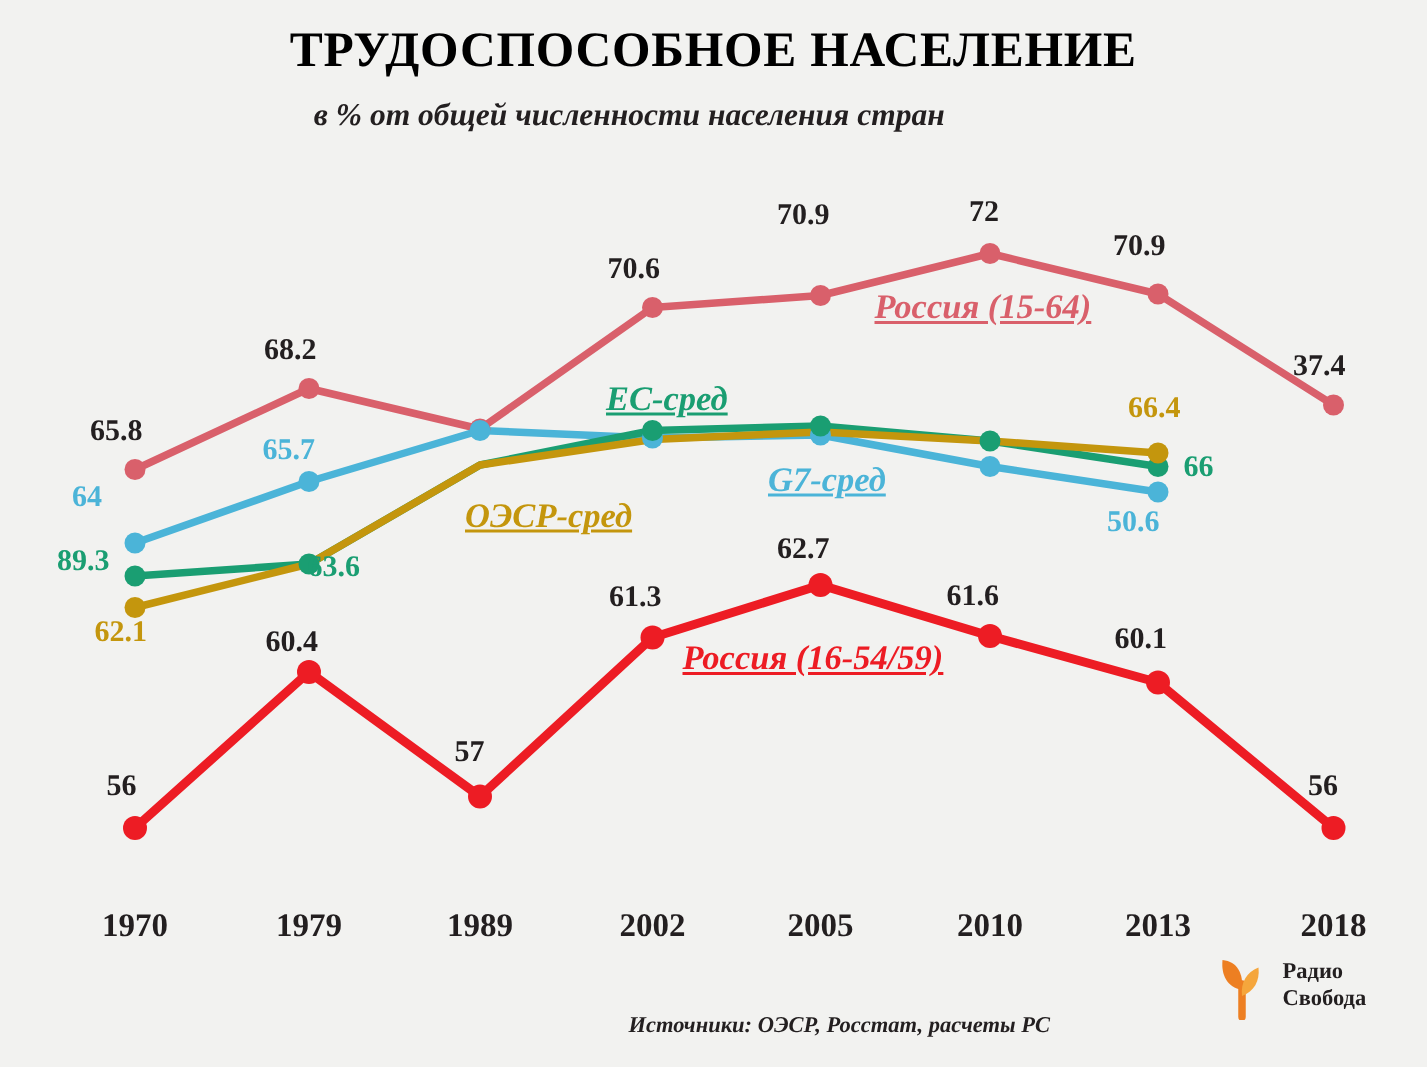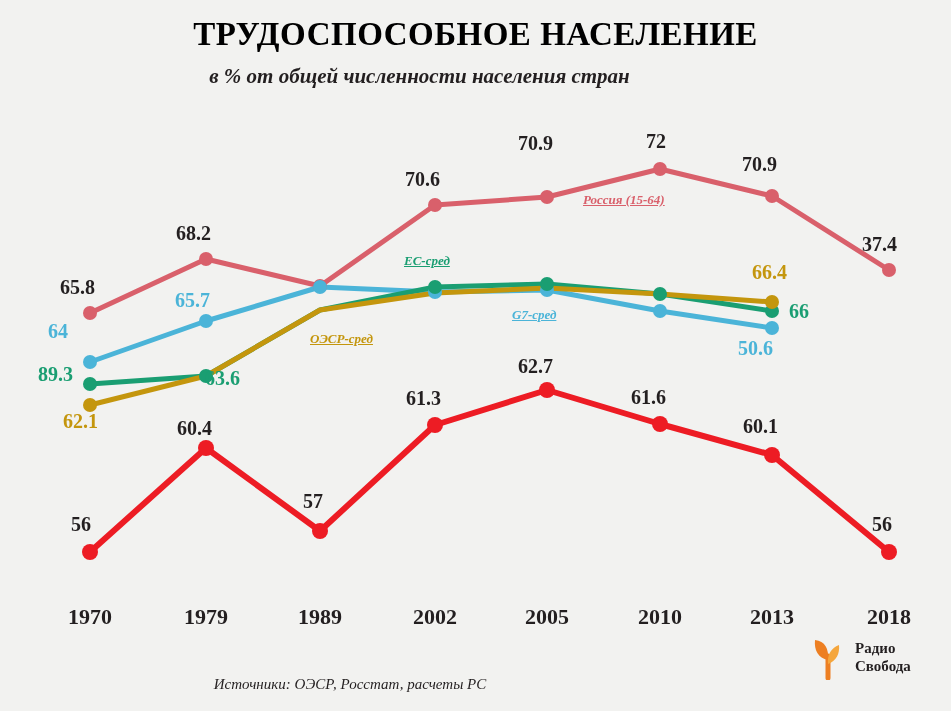--- a/index.html
+++ b/index.html
@@ -24,27 +24,27 @@
   svg{position:absolute;left:0;top:0;}
   .xlabel{
     position:absolute;font-size:22px;font-weight:bold;color:#231f20;
     text-align:center;font-family:"Liberation Serif", serif;
   }
   .dlabel{
     position:absolute;font-size:20px;font-weight:bold;
     font-family:"Liberation Serif", serif;white-space:nowrap;
   }
   .serieslabel{
-    position:absolute;font-size:13px;font-weight:bold;font-style:italic;
+    position:absolute;font-size:23px;font-weight:bold;font-style:italic;
     font-family:"Liberation Serif", serif;white-space:nowrap;
     text-decoration:underline;
   }
   .source{
-    position:absolute;left:0;top:676px;width:700px;text-align:center;
-    font-size:15px;font-weight:normal;font-style:italic;color:#231f20;
+    position:absolute;left:0;top:676px;width:700px;text-align:right;
+    font-size:15px;font-weight:bold;font-style:italic;color:#231f20;
     font-family:"Liberation Serif", serif;
   }
   .logo-text{
     position:absolute;left:855px;top:639px;font-size:15px;font-weight:bold;
     color:#231f20;line-height:18px;font-family:"Liberation Serif", serif;
   }
   .logo-mark{position:absolute;left:806px;top:634px;width:44px;height:46px;}
 </style>
 </head>
 <body>
@@ -137,20 +137,21 @@
   <div class="dlabel" style="left:406px;top:387px;color:#231f20;">61.3</div>
   <div class="dlabel" style="left:518px;top:355px;color:#231f20;">62.7</div>
   <div class="dlabel" style="left:631px;top:386px;color:#231f20;">61.6</div>
   <div class="dlabel" style="left:743px;top:415px;color:#231f20;">60.1</div>
   <div class="dlabel" style="left:872px;top:513px;color:#231f20;">56</div>
 
   <div class="serieslabel" style="left:583px;top:192px;color:#d9606b;">Россия (15-64)</div>
   <div class="serieslabel" style="left:512px;top:307px;color:#4bb4d8;">G7-сред</div>
   <div class="serieslabel" style="left:404px;top:253px;color:#1a9e72;">ЕС-сред</div>
   <div class="serieslabel" style="left:310px;top:331px;color:#c4960d;">ОЭСР-сред</div>
+  <div class="serieslabel" style="left:455px;top:426px;color:#ed1c24;">Россия (16-54/59)</div>
 
   <div class="source">Источники: ОЭСР, Росстат, расчеты РС</div>
 
   <svg class="logo-mark" width="44" height="46" viewBox="0 0 44 46">
     <path d="M22 44 L22 22" stroke="#ed7f22" stroke-width="5" fill="none" stroke-linecap="round"></path>
     <path d="M22 26 C12 24 8 16 9 6 C19 7 23 15 22 26 Z" fill="#ed7f22"></path>
     <path d="M22 30 C30 27 34 20 33 11 C25 14 21 21 22 30 Z" fill="#f5a63c"></path>
   </svg>
   <div class="logo-text">
     <div>Радио</div>

